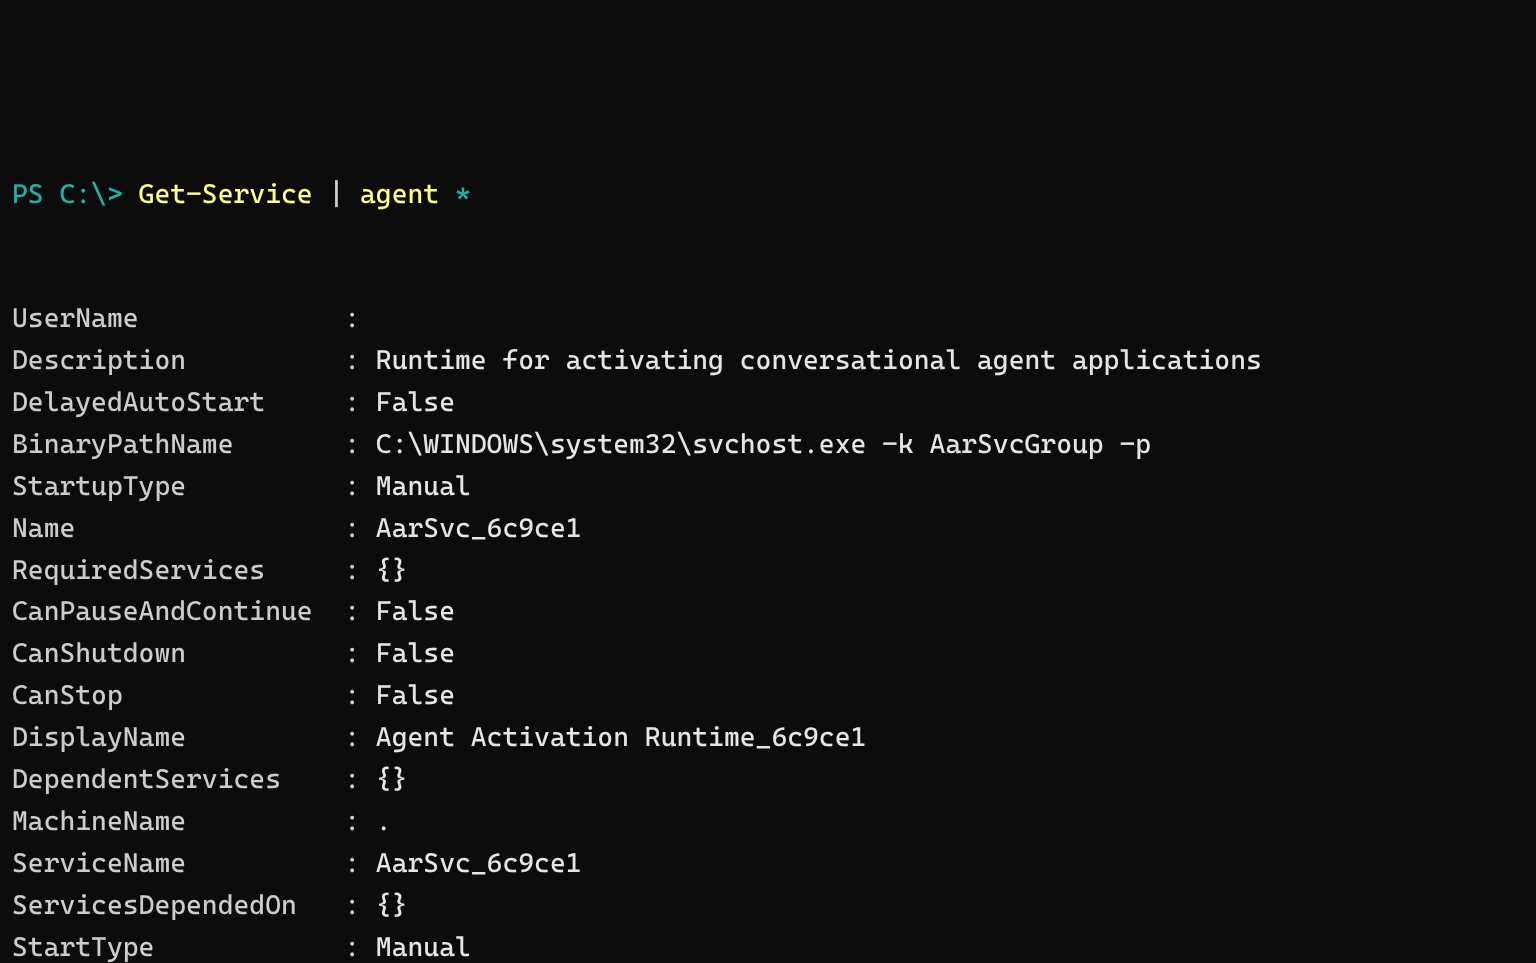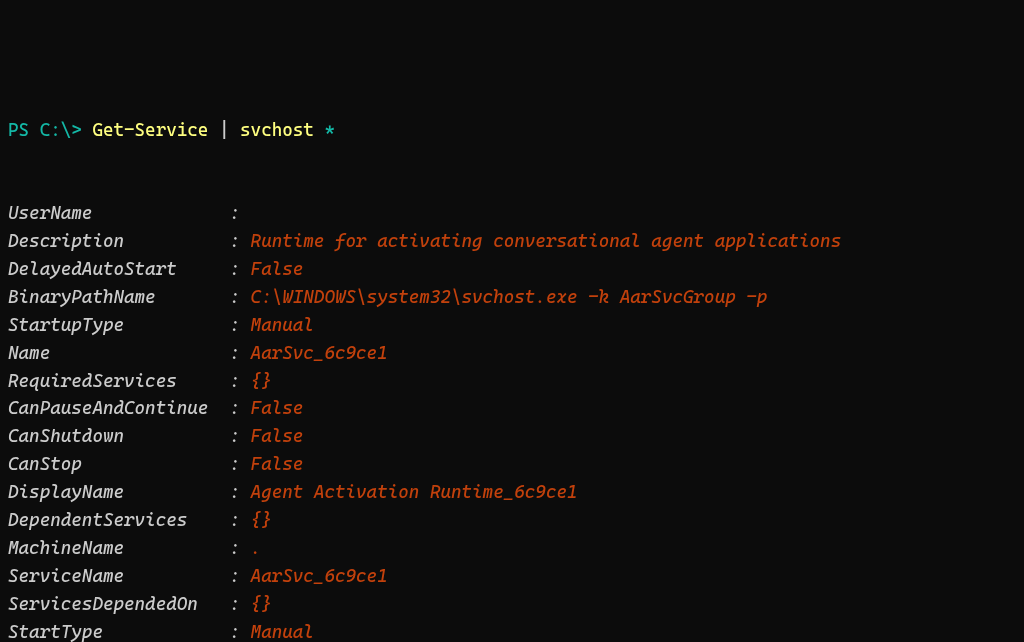--- a/index.html
+++ b/index.html
@@ -26,35 +26,34 @@
       color: #14b8a6;
     }
     .cmdlet {
       color: #ffff80;
     }
     .pipe-op {
       color: #cccccc;
     }
     .prop-row {
       display: flex;
-      font-style: italic;
     }
     .prop-name {
       color: #cccccc;
       min-width: 21ch;
     }
     .prop-sep {
       color: #cccccc;
     }
     .prop-value {
-      color: #c2410c;
+      color: #e5e5e5;
     }
   </style>
 </head>
 <body>
 
 
 
-<div class="prompt-line"><span class="prompt-prefix">PS C:\&gt; </span><span class="cmdlet">Get-Service</span><span class="pipe-op"> | </span><span class="cmdlet">svchost</span><span class="prompt-prefix"> *</span></div>
+<div class="prompt-line"><span class="prompt-prefix">PS C:\&gt; </span><span class="cmdlet">Get-Service</span><span class="pipe-op"> | </span><span class="cmdlet">agent</span><span class="prompt-prefix"> *</span></div>
 <div id="output"><div class="prop-row"><span class="prop-name">UserName            </span><span class="prop-sep">: </span><span class="prop-value"></span></div><div class="prop-row"><span class="prop-name">Description         </span><span class="prop-sep">: </span><span class="prop-value">Runtime for activating conversational agent applications</span></div><div class="prop-row"><span class="prop-name">DelayedAutoStart    </span><span class="prop-sep">: </span><span class="prop-value">False</span></div><div class="prop-row"><span class="prop-name">BinaryPathName      </span><span class="prop-sep">: </span><span class="prop-value">C:\WINDOWS\system32\svchost.exe -k AarSvcGroup -p</span></div><div class="prop-row"><span class="prop-name">StartupType         </span><span class="prop-sep">: </span><span class="prop-value">Manual</span></div><div class="prop-row"><span class="prop-name">Name                </span><span class="prop-sep">: </span><span class="prop-value">AarSvc_6c9ce1</span></div><div class="prop-row"><span class="prop-name">RequiredServices    </span><span class="prop-sep">: </span><span class="prop-value">{}</span></div><div class="prop-row"><span class="prop-name">CanPauseAndContinue </span><span class="prop-sep">: </span><span class="prop-value">False</span></div><div class="prop-row"><span class="prop-name">CanShutdown         </span><span class="prop-sep">: </span><span class="prop-value">False</span></div><div class="prop-row"><span class="prop-name">CanStop             </span><span class="prop-sep">: </span><span class="prop-value">False</span></div><div class="prop-row"><span class="prop-name">DisplayName         </span><span class="prop-sep">: </span><span class="prop-value">Agent Activation Runtime_6c9ce1</span></div><div class="prop-row"><span class="prop-name">DependentServices   </span><span class="prop-sep">: </span><span class="prop-value">{}</span></div><div class="prop-row"><span class="prop-name">MachineName         </span><span class="prop-sep">: </span><span class="prop-value">.</span></div><div class="prop-row"><span class="prop-name">ServiceName         </span><span class="prop-sep">: </span><span class="prop-value">AarSvc_6c9ce1</span></div><div class="prop-row"><span class="prop-name">ServicesDependedOn  </span><span class="prop-sep">: </span><span class="prop-value">{}</span></div><div class="prop-row"><span class="prop-name">StartType           </span><span class="prop-sep">: </span><span class="prop-value">Manual</span></div></div>
 
 
 
 
 </body></html>

